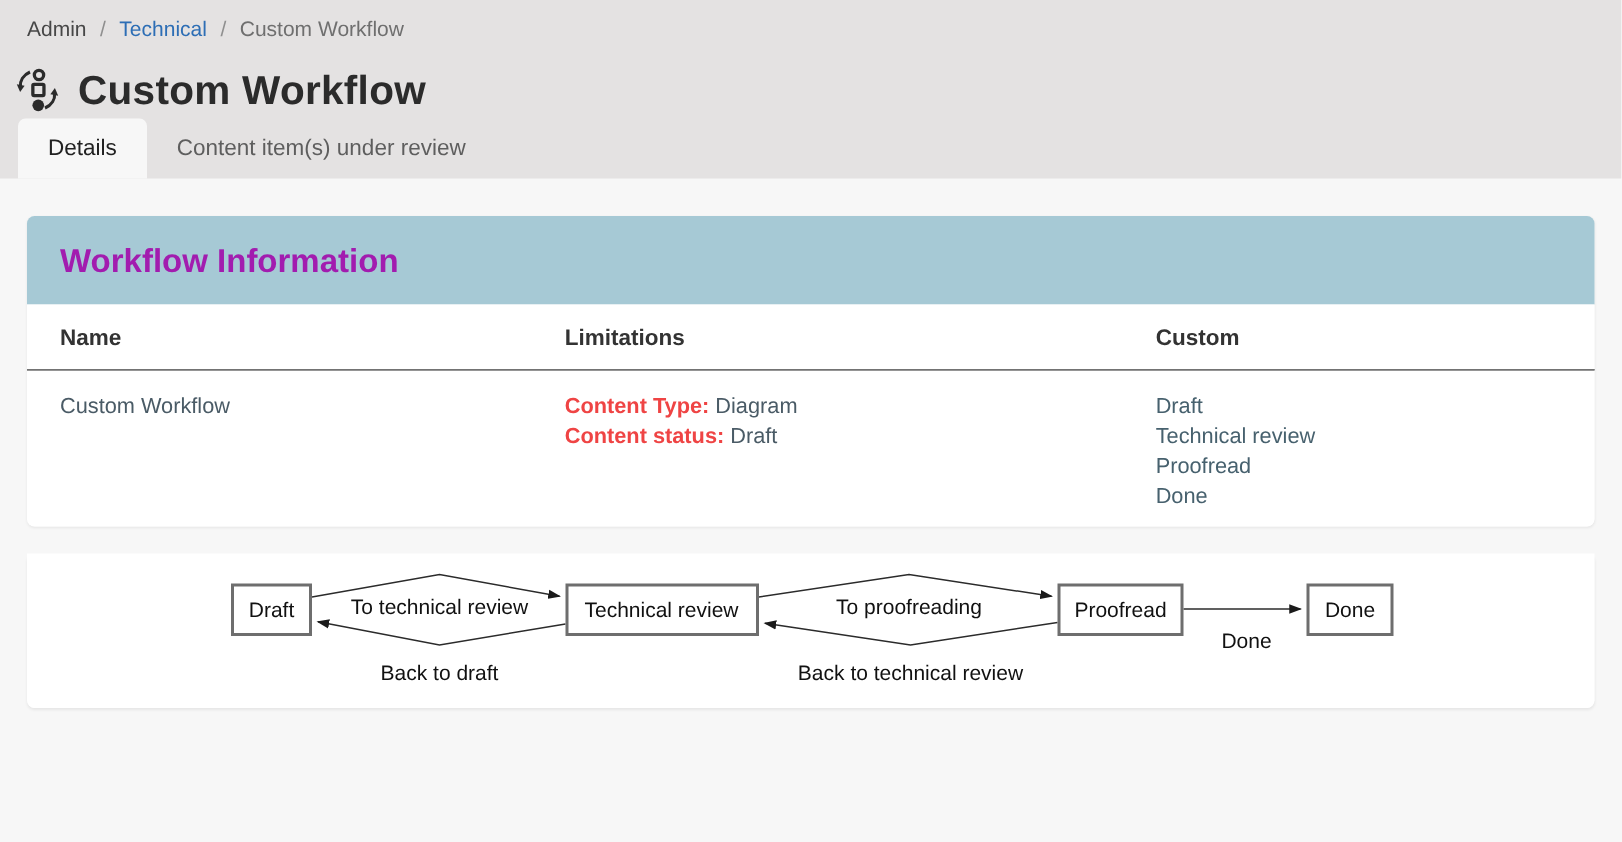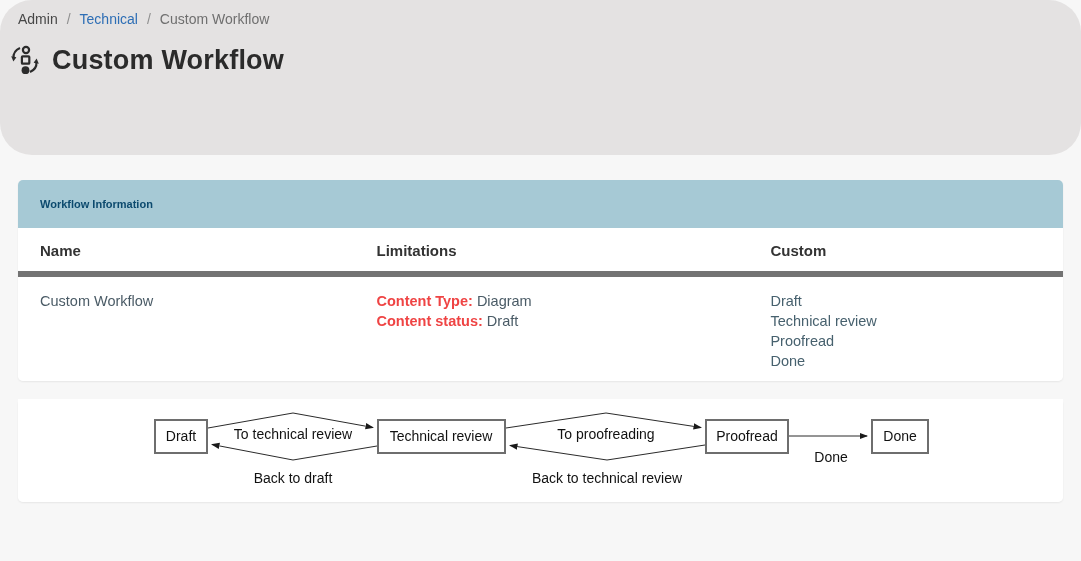--- a/index.html
+++ b/index.html
@@ -5,21 +5,21 @@
   * { box-sizing: border-box; }
   html,body { margin:0; padding:0; }
   body {
     width:1081px; height:561px;
     font-family:"Liberation Sans", sans-serif;
     background:#f7f7f7;
     overflow:hidden;
   }
 
   
-  .topbar { background:#e4e2e2; height:155px; position:relative;border-radius:32px; }
+  .topbar { background:#e4e2e2; height:119px; position:relative; }
   .breadcrumb {
     display:flex; align-items:center; gap:9px;
     padding:11px 18px 0 18px; font-size:14px; color:#474747;
   }
   .breadcrumb .crumb-root { color:#474747; }
   .breadcrumb .sep { color:#8f8f8f; }
   .breadcrumb .crumb-link { color:#2d6eb5; cursor:pointer; }
   .breadcrumb .crumb-current { color:#6f6f6f; }
 
   .title-row { display:flex; align-items:center; gap:12px; padding:17px 18px 0 10px; }
@@ -31,32 +31,32 @@
     font-size:15px; padding:11px 20px 12px 20px; color:#5e5e5e;
     cursor:pointer; white-space:nowrap;
   }
   .tab.active { background:#f7f7f7; border-radius:5px 5px 0 0; color:#222; }
 
   
   .content { padding:25px 18px 0 18px; background:#f7f7f7; }
   .panel { margin-bottom:18px; border-radius:5px; box-shadow:0 1px 2px rgba(0,0,0,0.07); }
   .panel-header {
     background:#a6c9d5; border-radius:5px 5px 0 0;
-    height:48px; display:flex; align-items:center;
-    padding:0 22px; font-size:11px; font-weight:bold; color:#0c4a6e;
+    height:59px; display:flex; align-items:center;
+    padding:0 22px; font-size:22px; font-weight:bold; color:#a21caf;
   }
   .panel-body { background:#ffffff; border-radius:0 0 5px 5px; }
 
   table.info { width:100%; border-collapse:collapse; table-layout:fixed; }
   table.info col.c1 { width:32.2%; }
   table.info col.c2 { width:37.7%; }
   table.info col.c3 { width:30.1%; }
   table.info th {
     text-align:left; font-size:15px; color:#333;
-    padding:14px 22px 12px 22px; border-bottom:6px solid #737373;
+    padding:14px 22px 12px 22px; border-bottom:1px solid #737373;
     font-weight:bold;
   }
   table.info td {
     vertical-align:top; font-size:14.5px; color:#4a5b66;
     padding:14px 22px 10px 22px; line-height:20px;
   }
   .lim-line { line-height:20px; }
   .lim-label { font-weight:bold; color:#ef4444; }
   .lim-value { margin-left:4px; }
   .stage-item { line-height:20px; color:#47616e; }
@@ -85,20 +85,24 @@
         <path d="M20,28 C24.5,26 26.8,22 26.4,18" stroke="#2b2b2b" stroke-width="2.1" fill="none"></path>
         <polygon points="28.8,19.8 23.6,18.8 26.6,14.6" fill="#2b2b2b"></polygon>
         <circle cx="16" cy="6" r="3.1" stroke="#2b2b2b" stroke-width="2.2" fill="none"></circle>
         <rect x="11.9" y="12.3" width="7.4" height="7.4" rx="0.8" stroke="#2b2b2b" stroke-width="2.2" fill="none"></rect>
         <circle cx="15.5" cy="26.2" r="3.9" fill="#2b2b2b"></circle>
       </svg>
     </span>
     <span class="page-title">Custom Workflow</span>
   </div>
 
+  <div class="tabs">
+    <div class="tab active">Details</div>
+    <div class="tab">Content item(s) under review</div>
+  </div>
 </div>
 
 <div class="content">
 
   <div class="panel">
     <div class="panel-header">Workflow Information</div>
     <div class="panel-body">
       <table class="info">
         <colgroup>
             <col class="c1">

